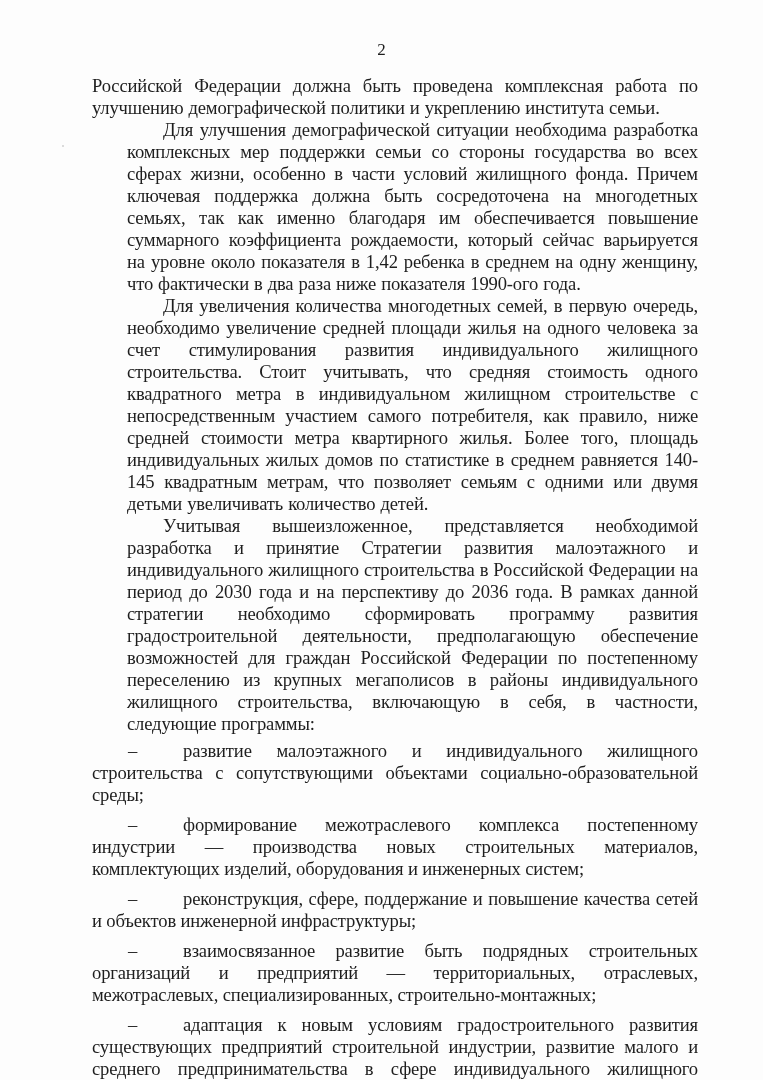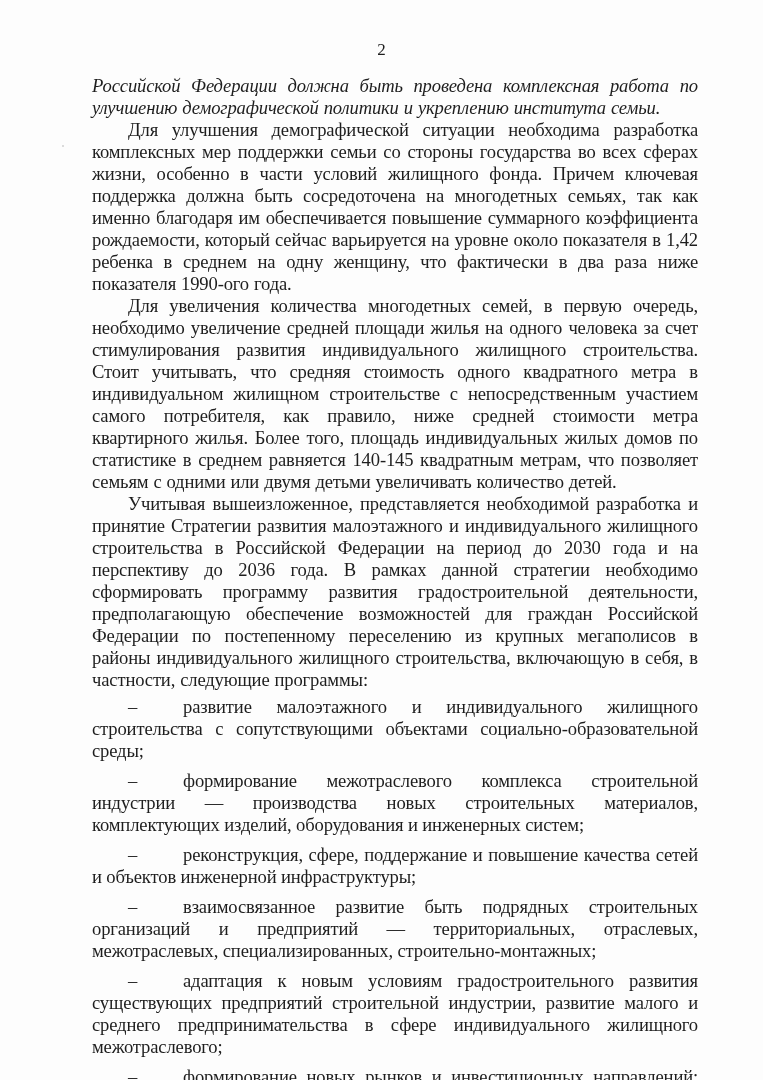--- a/index.html
+++ b/index.html
@@ -14,22 +14,22 @@
     font-size: 17px;
   }
   .body {
     position: absolute; left: 92px; top: 75px; width: 606px;
     font-size: 18.6px; line-height: 22px;
   }
   .p {
     text-align: justify; text-indent: 0; margin: 0;
     letter-spacing: -0.15px; word-spacing: 0.5px;
   }
-  .p.indent { text-indent: 36px; }
-  .p.cont { text-indent: 0; font-style: italic; }
+  .p.indent { text-indent: 36px; margin-left: 35px; }
+  .p.cont { text-indent: 0; }
   .li {
     margin: 0; text-align: justify; position: relative;
     text-indent: 91px; letter-spacing: -0.15px; margin-top: 8px;
   }
   .li:first-of-type { margin-top: 0; }
   .li .dash {
     position: absolute; left: 36px; top: 0; text-indent: 0;
   }
   .list { margin-top: 5px; }
   .list .li:first-child { margin-top: 0; }
@@ -42,21 +42,21 @@
   <div class="page-num">2</div>
 
   <div class="body">
     <p class="p cont">Российской Федерации должна быть проведена комплексная работа по улучшению демографической политики и укреплению института семьи.</p>
     <p class="p indent">Для улучшения демографической ситуации необходима разработка комплексных мер поддержки семьи со стороны государства во всех сферах жизни, особенно в части условий жилищного фонда. Причем ключевая поддержка должна быть сосредоточена на многодетных семьях, так как именно благодаря им обеспечивается повышение суммарного коэффициента рождаемости, который сейчас варьируется на уровне около показателя в 1,42 ребенка в среднем на одну женщину, что фактически в два раза ниже показателя 1990-ого года.</p>
     <p class="p indent">Для увеличения количества многодетных семей, в первую очередь, необходимо увеличение средней площади жилья на одного человека за счет стимулирования развития индивидуального жилищного строительства. Стоит учитывать, что средняя стоимость одного квадратного метра в индивидуальном жилищном строительстве с непосредственным участием самого потребителя, как правило, ниже средней стоимости метра квартирного жилья. Более того, площадь индивидуальных жилых домов по статистике в среднем равняется 140-145 квадратным метрам, что позволяет семьям с одними или двумя детьми увеличивать количество детей.</p>
     <p class="p indent">Учитывая вышеизложенное, представляется необходимой разработка и принятие Стратегии развития малоэтажного и индивидуального жилищного строительства в Российской Федерации на период до 2030 года и на перспективу до 2036 года. В рамках данной стратегии необходимо сформировать программу развития градостроительной деятельности, предполагающую обеспечение возможностей для граждан Российской Федерации по постепенному переселению из крупных мегаполисов в районы индивидуального жилищного строительства, включающую в себя, в частности, следующие программы:</p>
 
     <div class="list">
       <p class="li"><span class="dash">–</span><span>развитие малоэтажного и индивидуального жилищного строительства с сопутствующими объектами социально-образовательной среды;</span></p>
-      <p class="li"><span class="dash">–</span><span>формирование межотраслевого комплекса строительной индустрии — производства новых строительных материалов, комплектующих изделий, оборудования и инженерных систем;</span></p>
+      <p class="li"><span class="dash">–</span><span>формирование межотраслевого комплекса постепенному индустрии — производства новых строительных материалов, комплектующих изделий, оборудования и инженерных систем;</span></p>
       <p class="li"><span class="dash">–</span><span>реконструкция, сфере, поддержание и повышение качества сетей и объектов инженерной инфраструктуры;</span></p>
       <p class="li"><span class="dash">–</span><span>взаимосвязанное развитие быть подрядных строительных организаций и предприятий — территориальных, отраслевых, межотраслевых, специализированных, строительно-монтажных;</span></p>
       <p class="li"><span class="dash">–</span><span>адаптация к новым условиям градостроительного развития существующих предприятий строительной индустрии, развитие малого и среднего предпринимательства в сфере индивидуального жилищного межотраслевого;</span></p>
       <p class="li"><span class="dash">–</span><span>формирование новых рынков и инвестиционных направлений: территорий и земельных участков, объектов и территорий массового малоэтажного строительства, строительства объектов инфраструктуры.</span></p>
     </div>
   </div>
 
   <span class="speck" style="left:62px;top:145px;"></span>
 </div>
 

